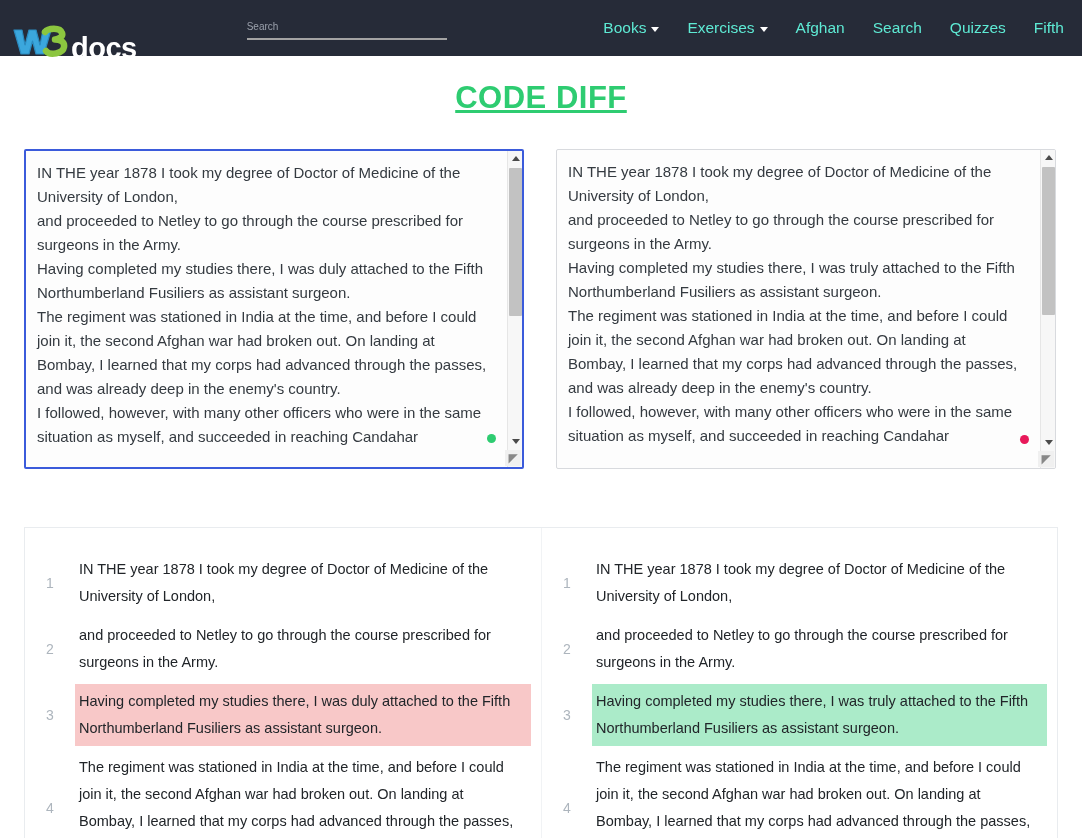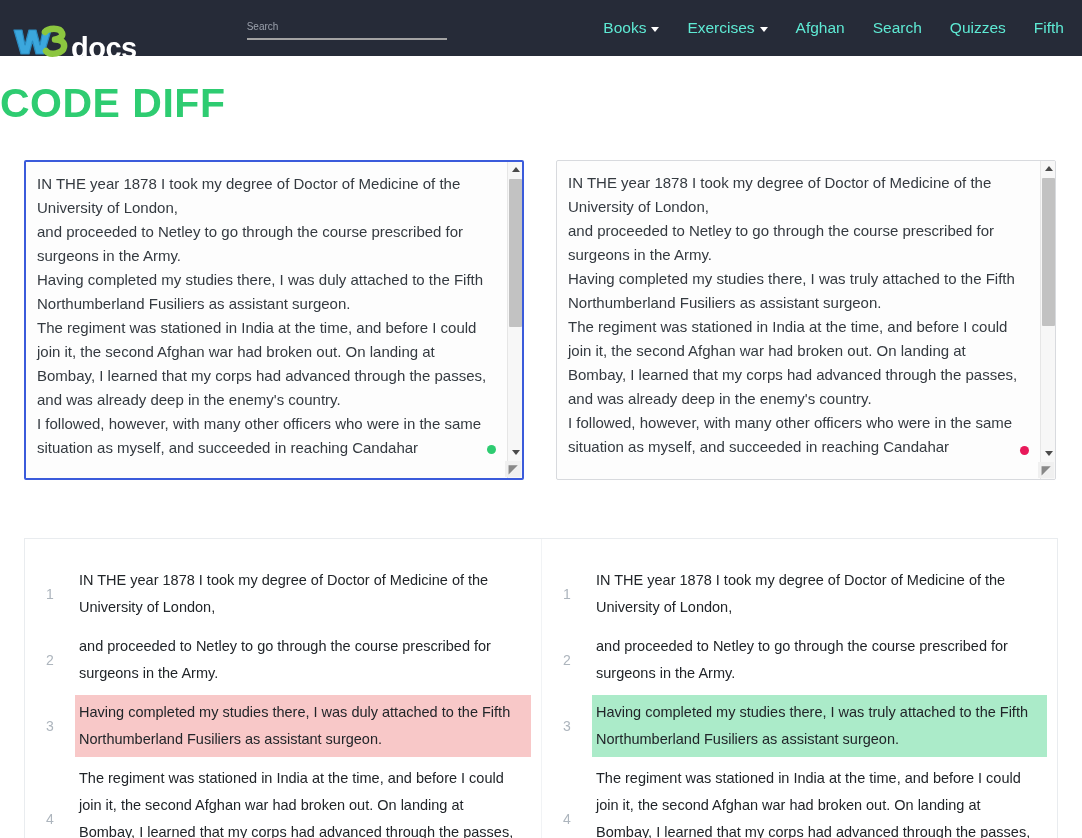--- a/index.html
+++ b/index.html
@@ -72,27 +72,28 @@
     border-left: 4.5px solid transparent;
     border-right: 4.5px solid transparent;
     border-top: 5px solid #ffffff;
     display: inline-block;
     position: relative;
     top: 1px;
   }
 
   
   .page-title {
-    text-align: left;
+    text-align: center;
     color: #2ecc71;
-    font-size: 41px;
+    font-size: 31px;
     font-weight: 700;
     letter-spacing: 0.5px;
     margin: 24px 0 0 0;
     padding: 0;
+    text-decoration: underline;
   }
 
   
   .editors {
     display: flex;
     gap: 32px;
     padding: 0 24px;
     margin-top: 33px;
   }
   .editor-box {

